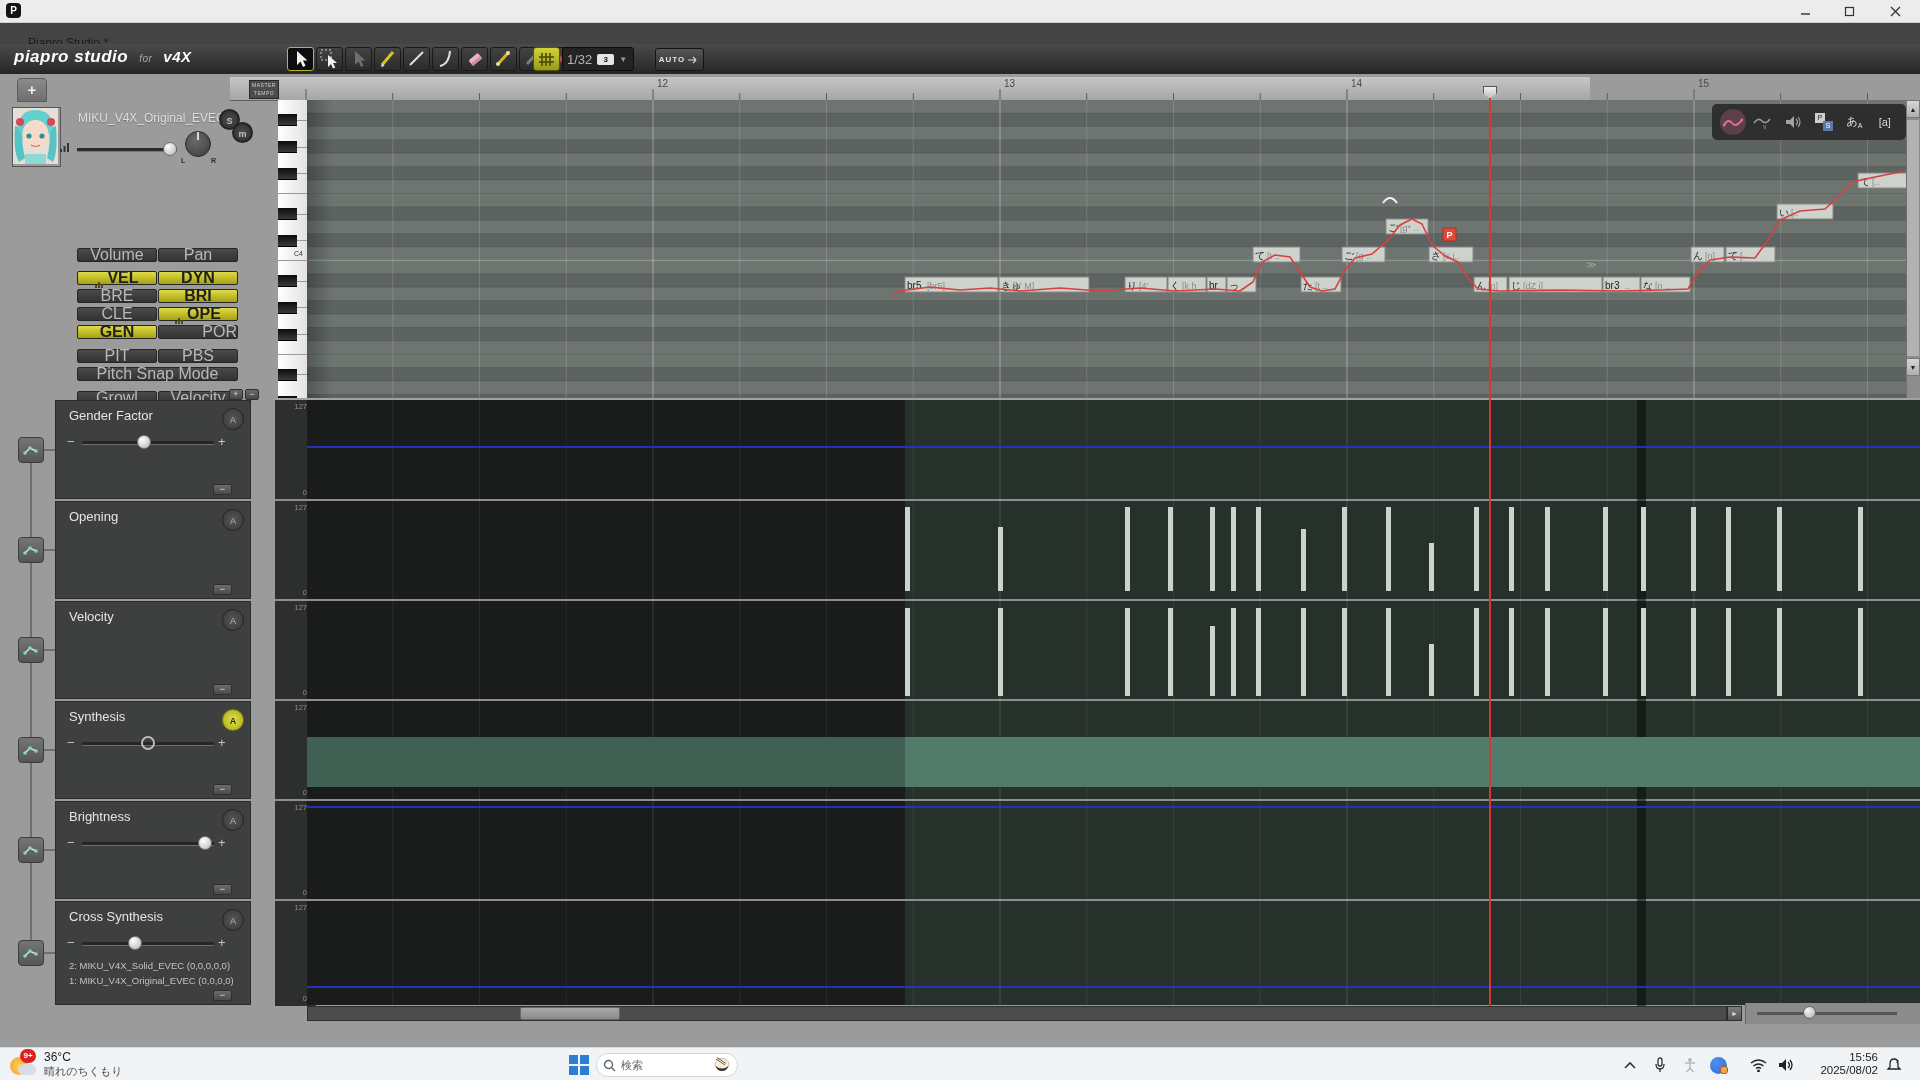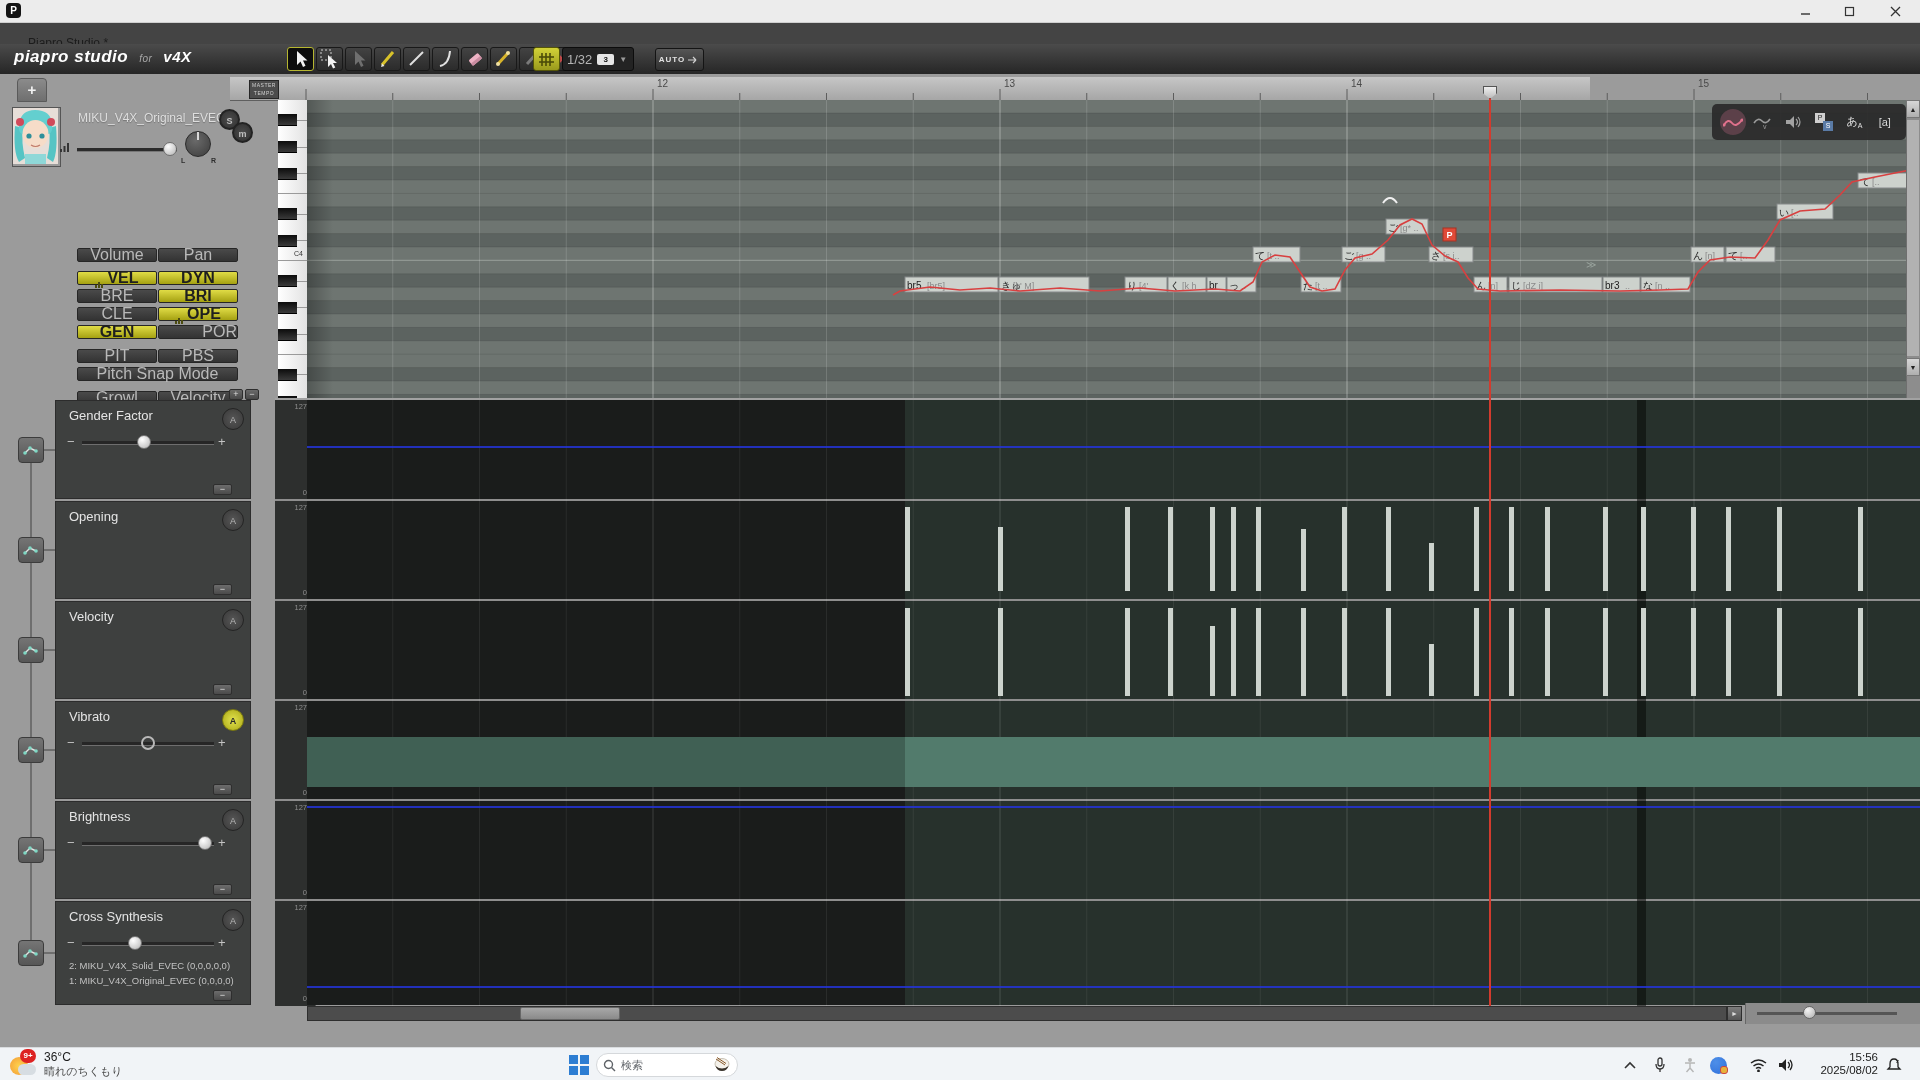--- a/index.html
+++ b/index.html
@@ -639,21 +639,21 @@
         <div class="abs nodebtn" style="position: absolute; top: 563px;">
           <svg width="18" height="18">
             <path d="M3 12 L8 7 L14 10" stroke="#e4e4e4" stroke-width="1.4" fill="none"></path>
             <circle cx="3" cy="12" r="1.8" fill="#7fd8c4"></circle>
             <circle cx="8" cy="7" r="1.8" fill="#7fd8c4"></circle>
             <circle cx="14" cy="10" r="1.8" fill="#7fd8c4"></circle>
           </svg>
         </div>
         <div style="position: absolute; left: 44px; top: 575px; width: 11px; height: 2px; background: rgb(110, 110, 110);"></div>
         <div class="abs ppanel" style="position: absolute; top: 627px; height: 98px;">
-          <div class="ptitle">Vibrato</div>
+          <div class="ptitle">Synthesis</div>
           <div class="abtn on">A</div>
           <div class="pminus">−</div>
           <div class="pslider-track"></div>
           <div class="pplus">+</div>
           <div class="pthumb hollow" style="left: 85px;"></div>
           <div class="collapsebtn" style="top: 82px;">−</div>
         </div>
         <div class="abs nodebtn" style="position: absolute; top: 663px;">
           <svg width="18" height="18">
             <path d="M3 12 L8 7 L14 10" stroke="#e4e4e4" stroke-width="1.4" fill="none"></path>

